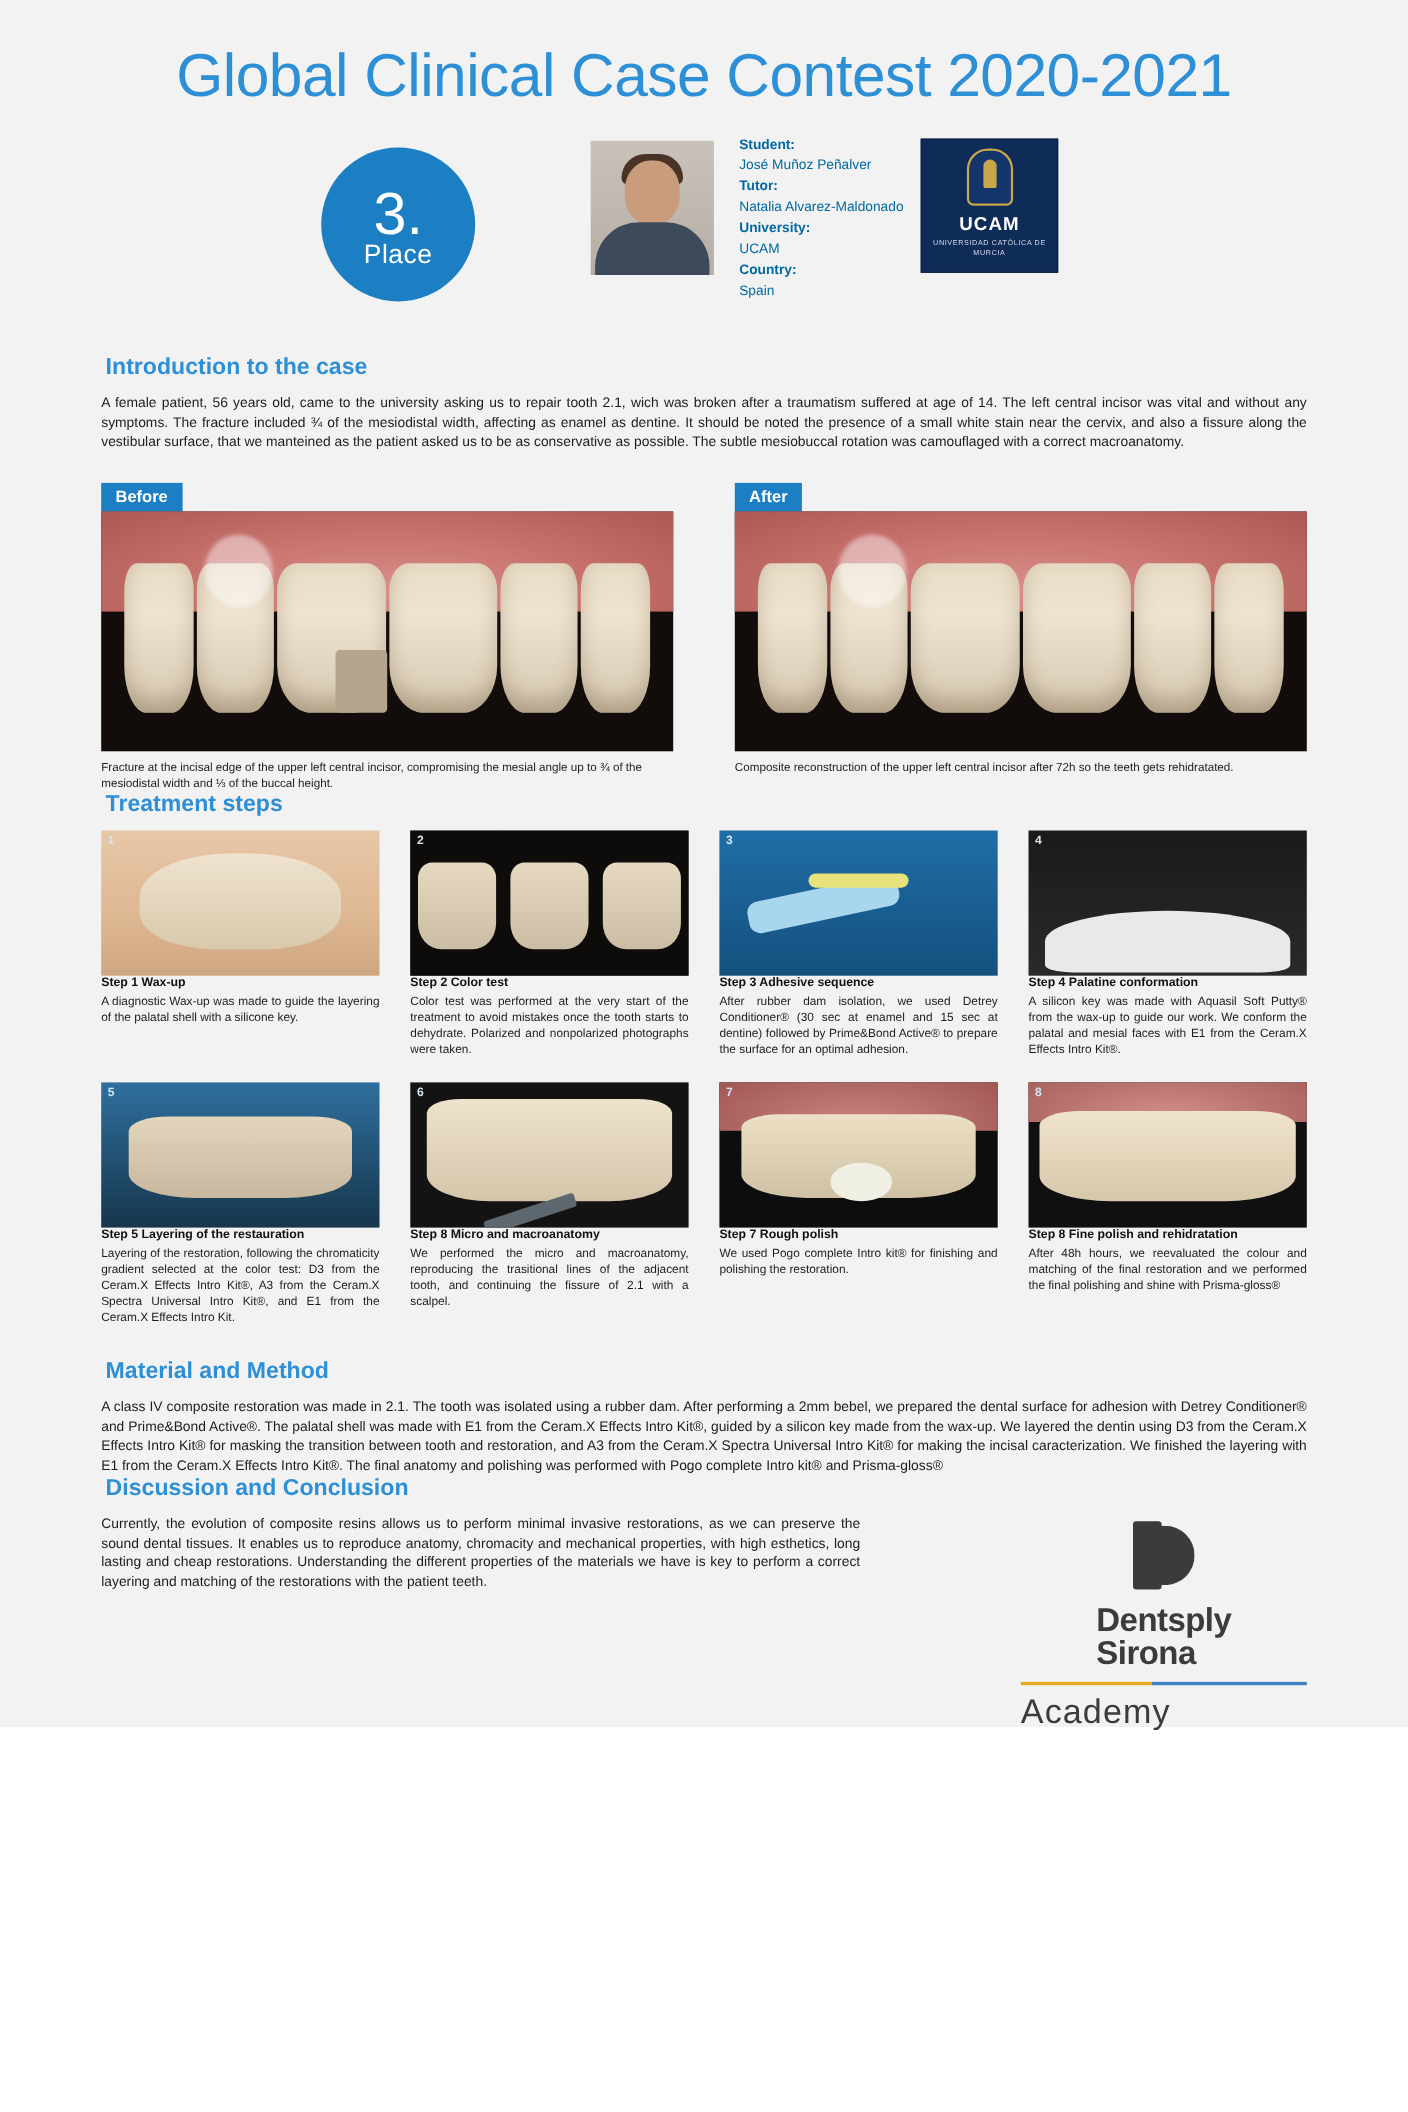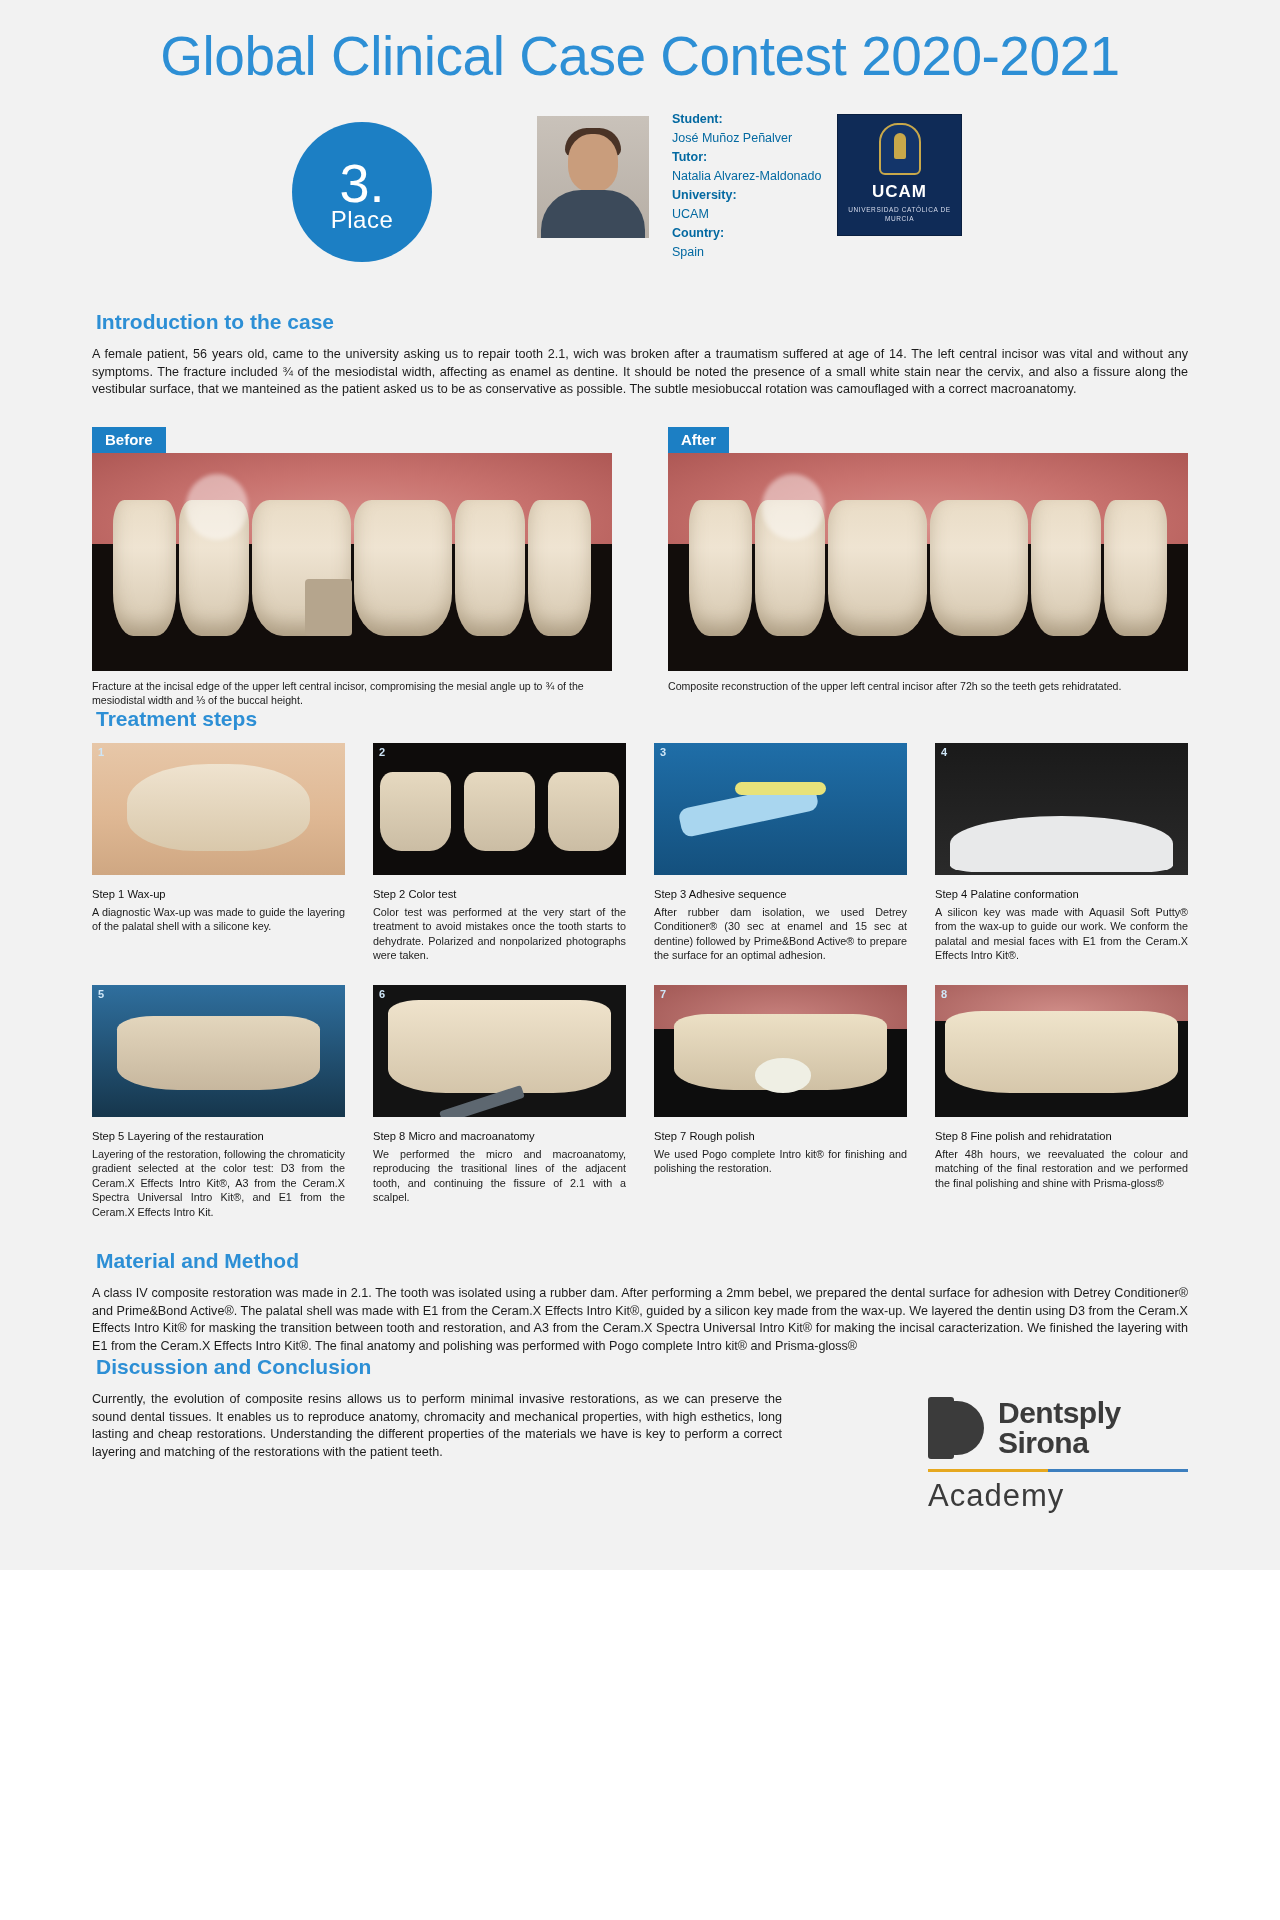--- a/index.html
+++ b/index.html
@@ -31,21 +31,21 @@
     position: absolute;
     left: 0; top: 1570px; right: 0; bottom: 0;
     background: #ffffff;
   }
   .content {
     position: relative;
     padding: 0 92px;
   }
   h1.title {
     margin: 0;
-    padding-top: 24px;
+    padding-top: 36px;
     font-size: 55px;
     font-weight: 400;
     color: #2d8fd5;
     text-align: center;
     letter-spacing: -0.5px;
   }
   
   .header-band {
     position: relative;
     height: 200px;
@@ -282,22 +282,21 @@
     position: absolute;
     left: 6px;
     top: 3px;
     font-size: 11px;
     color: #cfe6f7;
     font-weight: bold;
     z-index: 4;
   }
   .step-title {
     font-size: 11.2px;
-    font-weight: normal;
-    margin-top: 13px;
+    font-weight: bold;
     color: #111;
   }
   .step-body {
     font-size: 10.8px;
     line-height: 14.5px;
     text-align: justify;
     margin-top: 5px;
     color: #1c1c1c;
   }
   
@@ -376,21 +375,21 @@
   }
   .mm-heading { padding-top: 30px; }
   .dc-heading { margin-top: 34px; }
   .dc-wrap { display: flex; gap: 46px; align-items: flex-start; }
   .dc-text { width: 690px; }
   .ds-logo {
     margin-left: auto;
     width: 260px;
     padding-top: 6px;
   }
-  .ds-top { display: flex; align-items: center; gap: 14px; }
+  .ds-top { display: flex; align-items: center; gap: 14px; flex-direction: column; }
   .ds-mark {
     width: 56px; height: 62px; position: relative; flex: none;
   }
   .ds-mark::before {
     content: "";
     position: absolute; left: 0; top: 0; width: 26px; height: 62px;
     background: #3b3b3b; border-radius: 3px;
   }
   .ds-mark::after {
     content: "";

